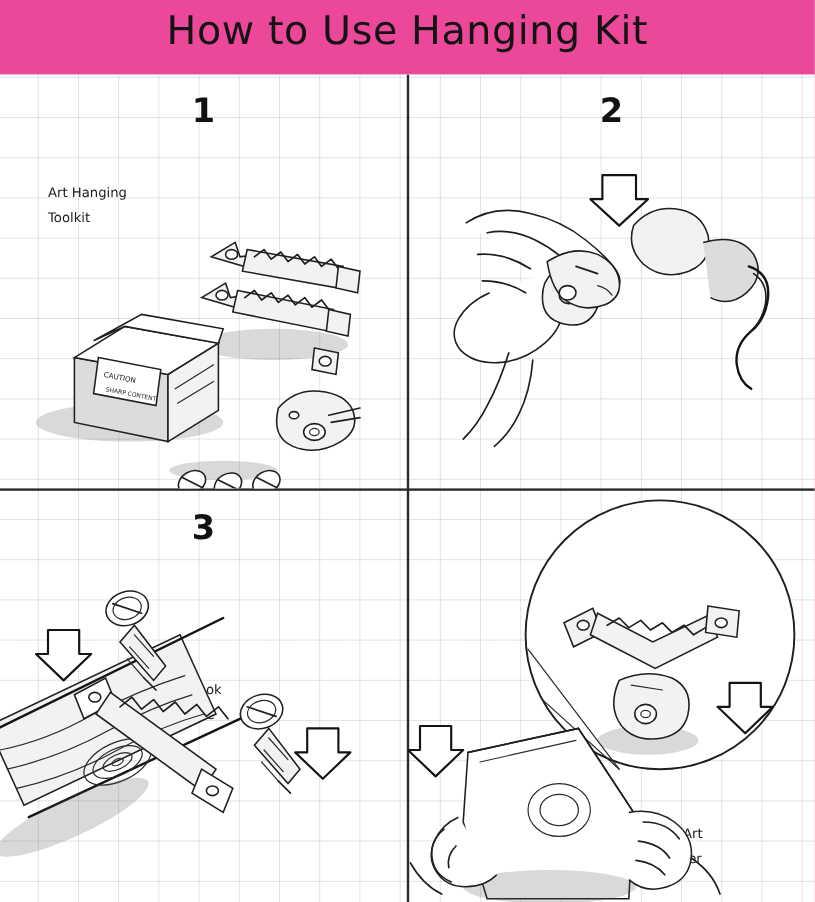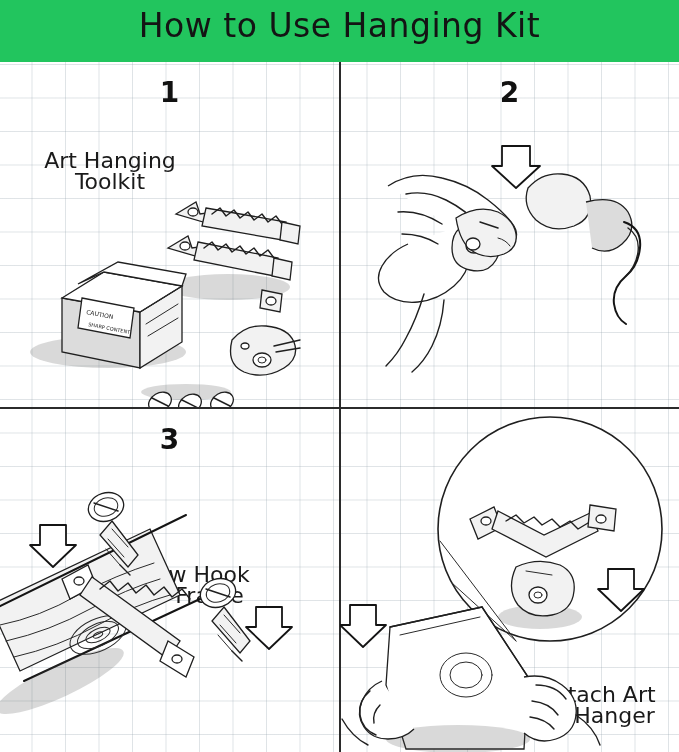--- a/index.html
+++ b/index.html
@@ -12,21 +12,21 @@
     height: 752px;
     font-family: "Liberation Sans", sans-serif;
     color: #1a1a1a;
     overflow: hidden;
     position: relative;
   }
   .page {
     position: relative;
     width: 679px;
     height: 752px;
-    background: #22c55e;
+    background: #ec4899;
   }
   .title {
     position: absolute;
     top: 6px;
     left: 0;
     width: 679px;
     text-align: center;
     font-size: 33px;
     font-weight: 400;
     letter-spacing: 0.5px;
@@ -78,25 +78,24 @@
     width: 100%;
     text-align: center;
     top: 14px;
     font-size: 28px;
     font-weight: 700;
     color: #111;
     font-family: "DejaVu Sans", sans-serif;
   }
   .caption {
     position: absolute;
-    font-size: 22px;
+    font-size: 11px;
     line-height: 21px;
     color: #1a1a1a;
     font-family: "DejaVu Sans", sans-serif;
-    text-align: center;
     white-space: pre-line;
   }
   .cap1 { left: 40px; top: 88px; width: 140px; }
   .cap2 { left: 152px; top: 226px; width: 180px; }
   .cap3 { left: 120px; top: 155px; width: 130px; }
   .cap4 { left: 190px; top: 275px; width: 140px; }
 
   svg { display: block; }
   .art {
     position: absolute;

